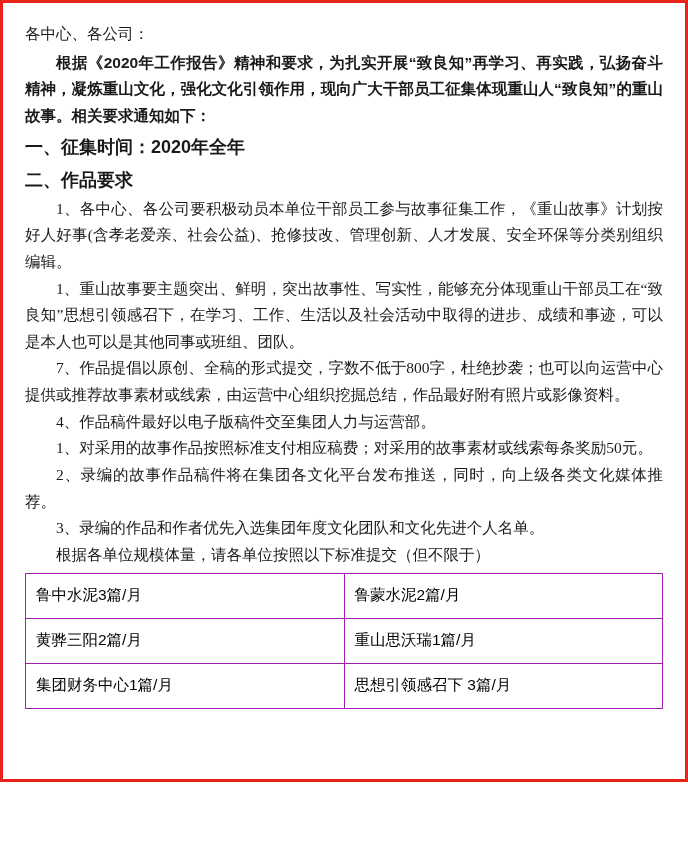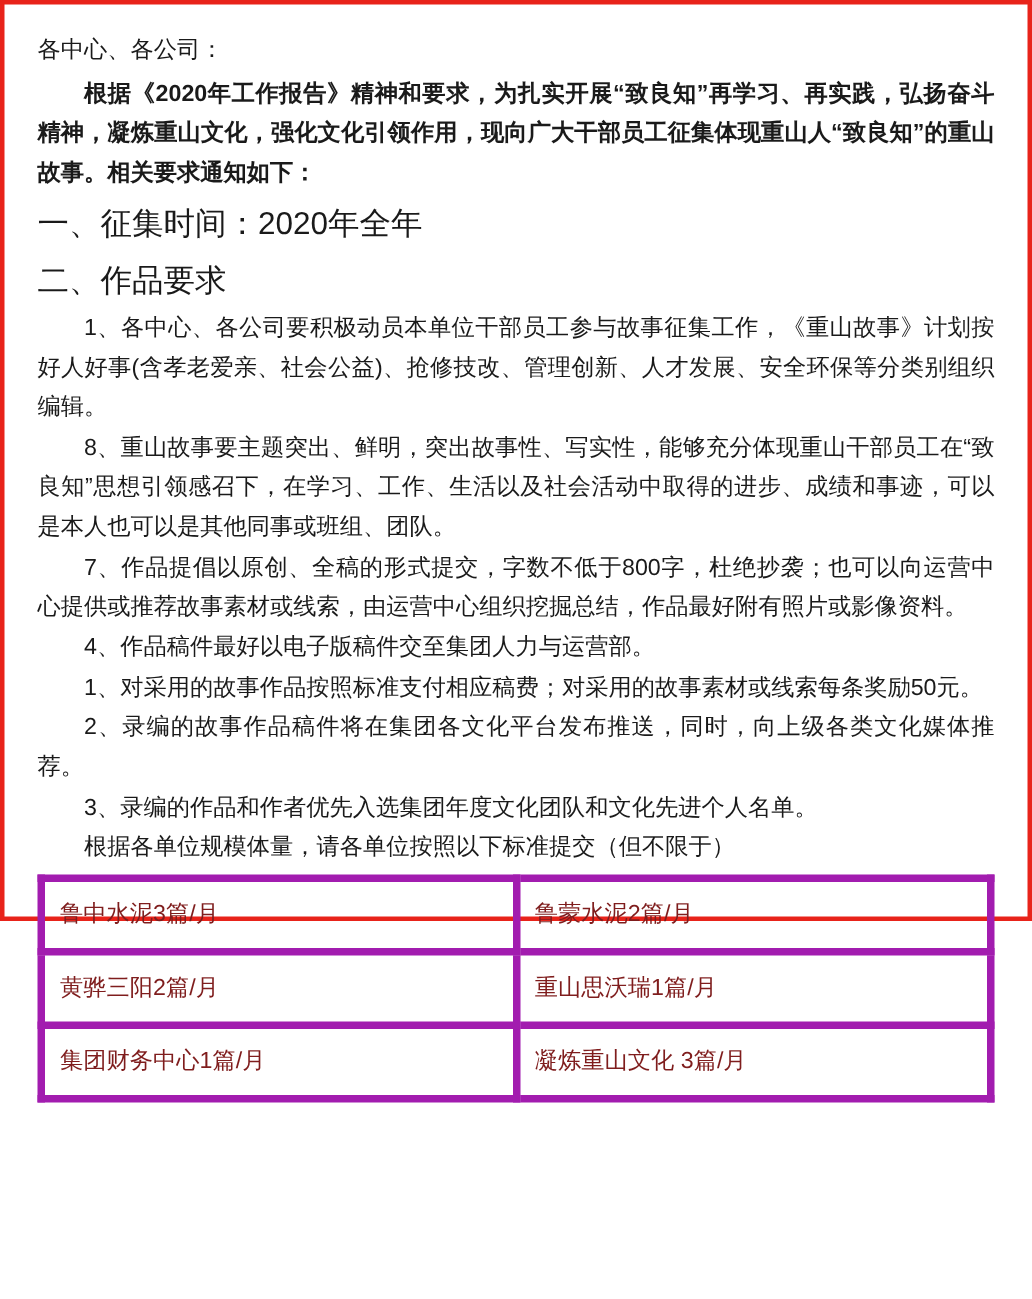--- a/index.html
+++ b/index.html
@@ -10,85 +10,86 @@
   body {
     width: 688px;
     height: 866px;
     font-family: "Liberation Sans", sans-serif;
     color: #000000;
     overflow: hidden;
   }
   .page {
     box-sizing: border-box;
     width: 688px;
-    height: 614px;
+    height: 782px;
     border: 3px solid #e8231a;
     padding: 18px 22px 0 22px;
     background: #ffffff;
   }
   .doc {
     font-size: 15.5px;
     line-height: 1.72;
     color: #1a1a1a;
   }
   .salutation {
     margin: 0 0 2px 0;
   }
   p.para {
     margin: 0;
     text-indent: 2em;
     text-align: justify;
     font-weight: bold;
   }
   h2.section {
     margin: 2px 0 0 0;
-    font-size: 21px;
-    font-weight: normal;
+    font-size: 18px;
+    font-weight: bold;
     line-height: 1.72;
   }
   p.item {
     margin: 0;
     text-indent: 2em;
     text-align: justify;
+    font-family: Liberation Serif, serif;
   }
   .table-wrap {
     margin-top: 4px;
   }
   table.quota {
     border-collapse: collapse;
     width: 100%;
     table-layout: fixed;
     font-size: 15.5px;
   }
   table.quota td {
-    border: 5px solid #a21caf;
+    border: 1px solid #a21caf;
     height: 44px;
     padding: 0 10px;
     vertical-align: middle;
-    color: #7f1d1d;
+    color: #000000;
   }
   table.quota td.empty {
     border-right: 1px solid #3a3a3a;
   }
 </style>
 </head>
 <body>
 
 <div class="page">
   <div class="doc">
 
     <p class="salutation">各中心、各公司：</p>
 
     <p class="para">根据《2020年工作报告》精神和要求，为扎实开展“致良知”再学习、再实践，弘扬奋斗精神，凝炼重山文化，强化文化引领作用，现向广大干部员工征集体现重山人“致良知”的重山故事。相关要求通知如下：</p>
 
     <h2 class="section">一、征集时间：2020年全年</h2>
 
     <h2 class="section">二、作品要求</h2>
     <p class="item">1、各中心、各公司要积极动员本单位干部员工参与故事征集工作，《重山故事》计划按好人好事(含孝老爱亲、社会公益)、抢修技改、管理创新、人才发展、安全环保等分类别组织编辑。</p>
-    <p class="item">8、重山故事要主题突出、鲜明，突出故事性、写实性，能够充分体现重山干部员工在“致良知”思想引领感召下，在学习、工作、生活以及社会活动中取得的进步、成绩和事迹，可以是本人也可以是其他同事或班组、团队。</p>
+    <p class="item">1、重山故事要主题突出、鲜明，突出故事性、写实性，能够充分体现重山干部员工在“致良知”思想引领感召下，在学习、工作、生活以及社会活动中取得的进步、成绩和事迹，可以是本人也可以是其他同事或班组、团队。</p>
     <p class="item">7、作品提倡以原创、全稿的形式提交，字数不低于800字，杜绝抄袭；也可以向运营中心提供或推荐故事素材或线索，由运营中心组织挖掘总结，作品最好附有照片或影像资料。</p>
     <p class="item">4、作品稿件最好以电子版稿件交至集团人力与运营部。</p>
 
     <p class="item">1、对采用的故事作品按照标准支付相应稿费；对采用的故事素材或线索每条奖励50元。</p>
     <p class="item">2、录编的故事作品稿件将在集团各文化平台发布推送，同时，向上级各类文化媒体推荐。</p>
     <p class="item">3、录编的作品和作者优先入选集团年度文化团队和文化先进个人名单。</p>
 
     <p class="item">根据各单位规模体量，请各单位按照以下标准提交（但不限于）</p>
 
     <div class="table-wrap">
@@ -97,20 +98,20 @@
           <tr>
             <td>鲁中水泥3篇/月</td>
             <td>鲁蒙水泥2篇/月</td>
           </tr>
           <tr>
             <td>黄骅三阳2篇/月</td>
             <td>重山思沃瑞1篇/月</td>
           </tr>
           <tr>
             <td>集团财务中心1篇/月</td>
-            <td>凝炼重山文化 3篇/月</td>
+            <td>思想引领感召下 3篇/月</td>
           </tr>
         </tbody>
       </table>
     </div>
 
   </div>
 </div>
 
 </body></html>

